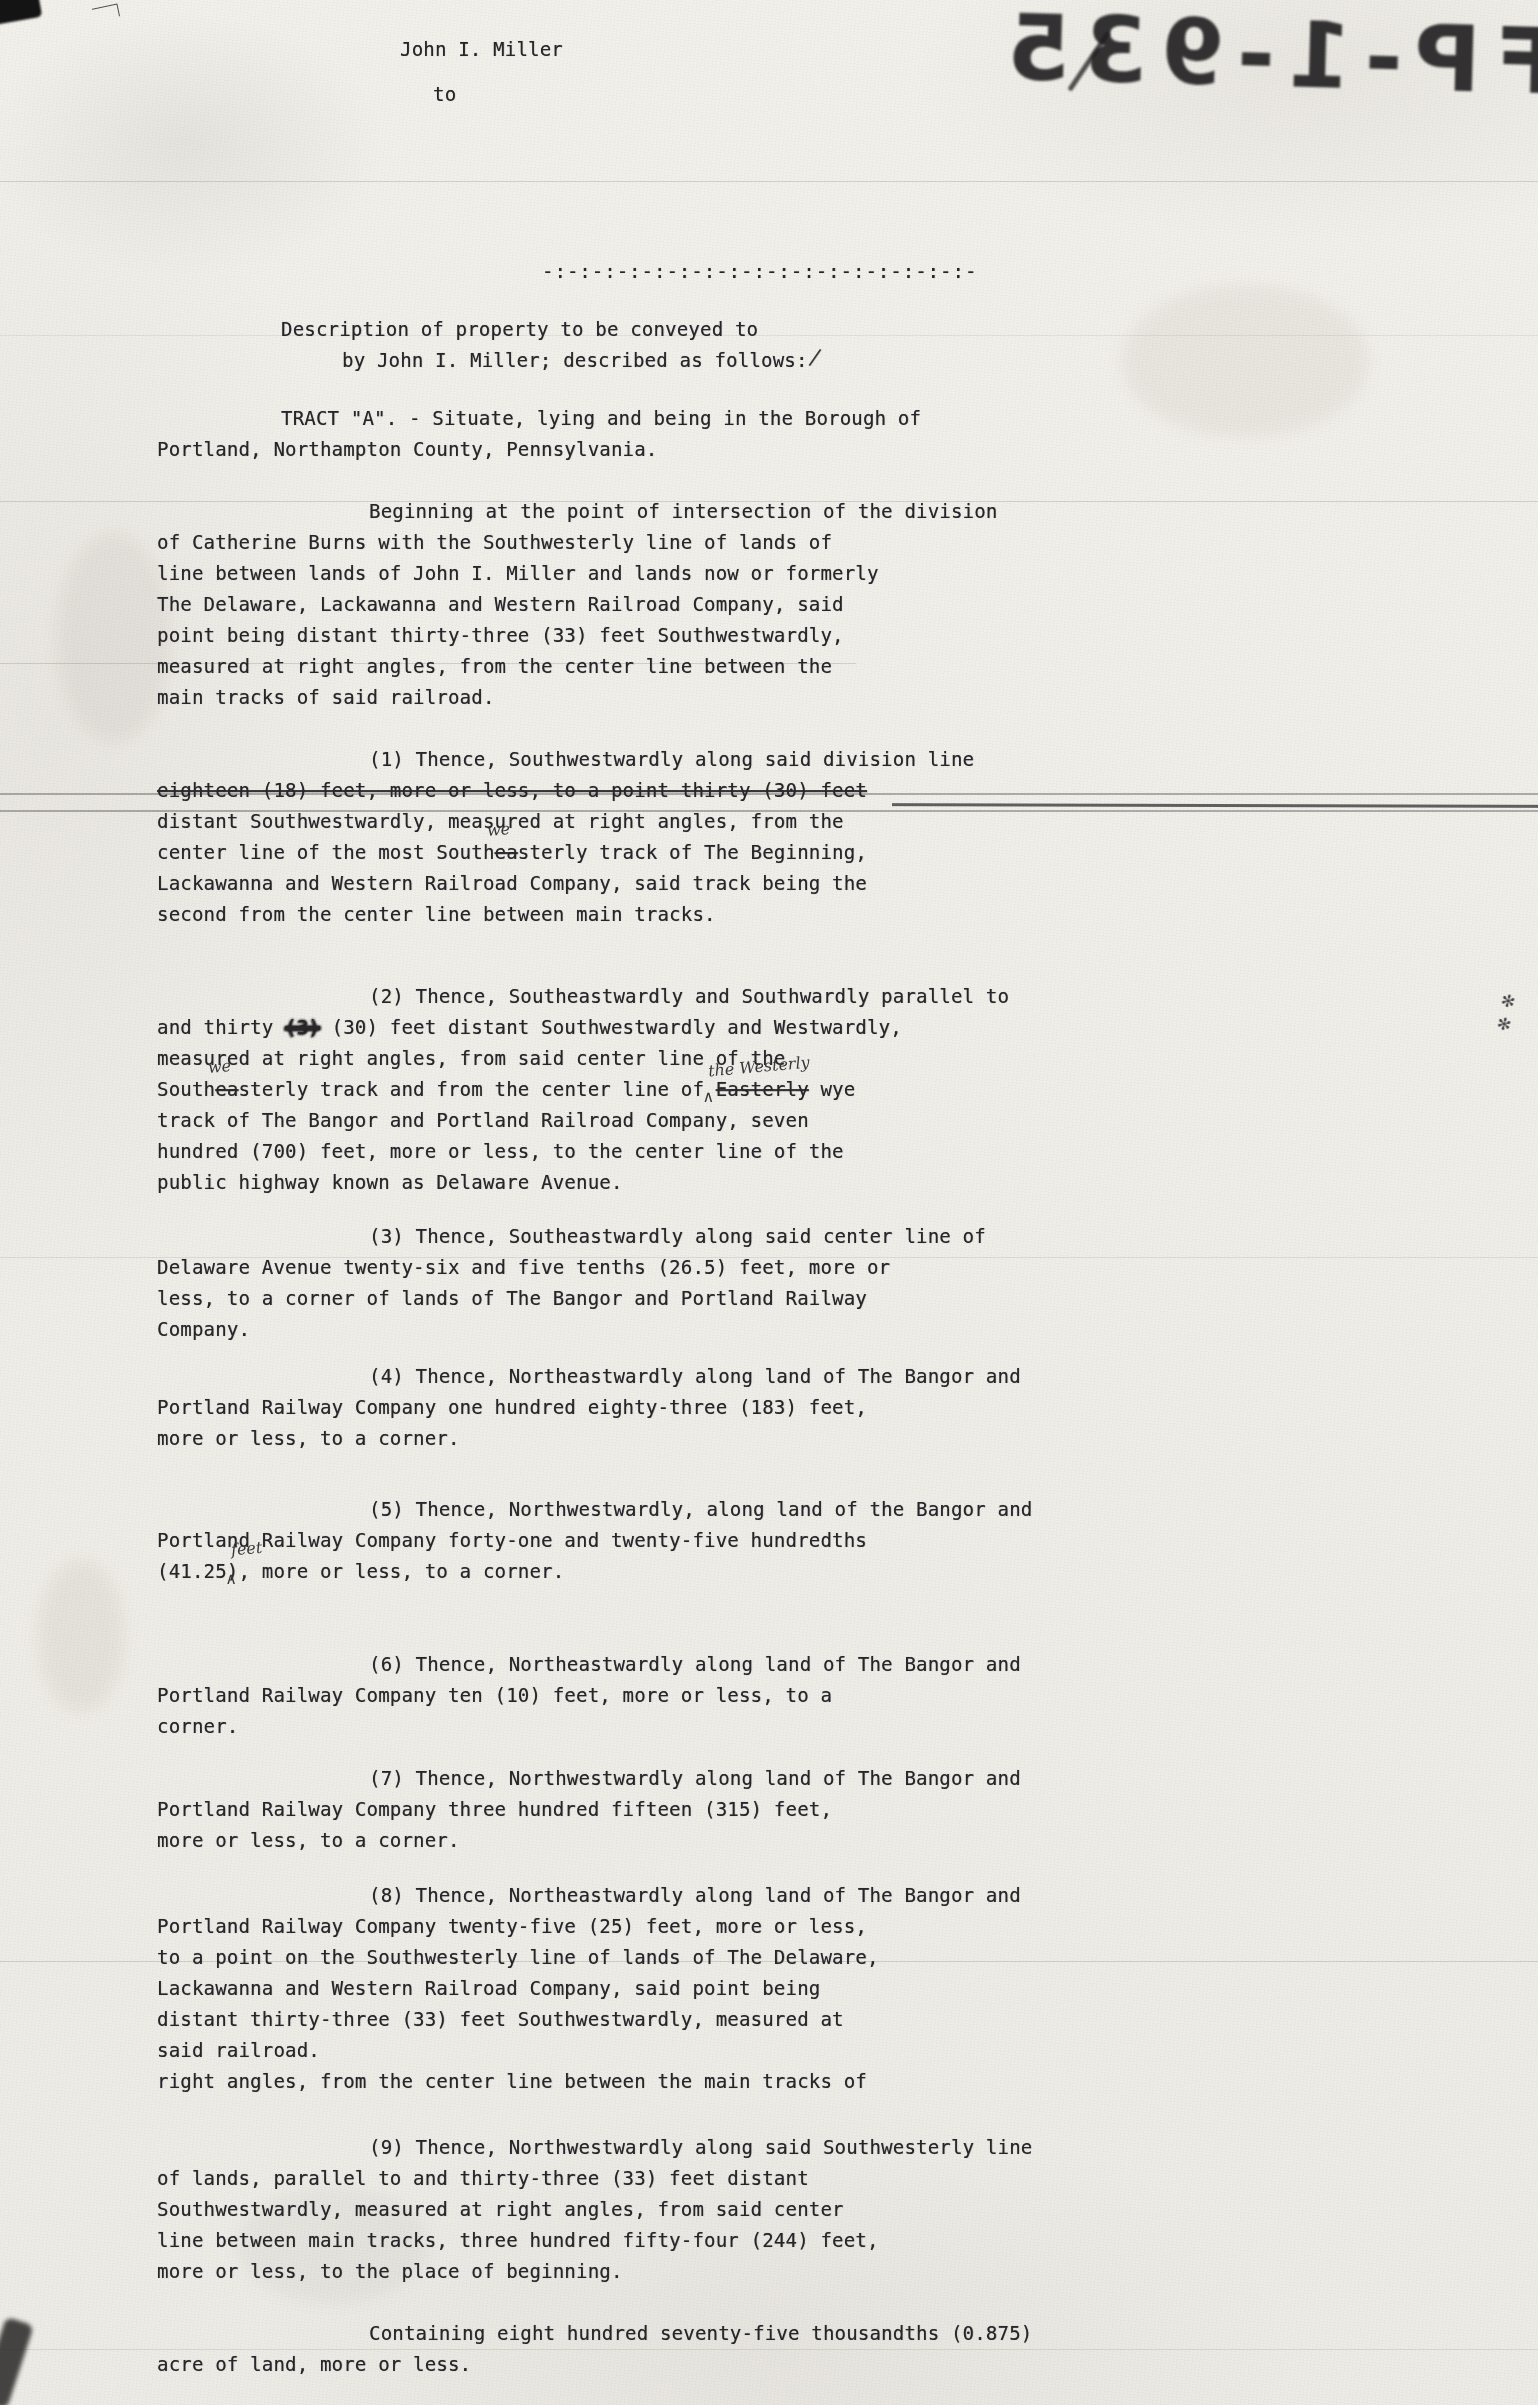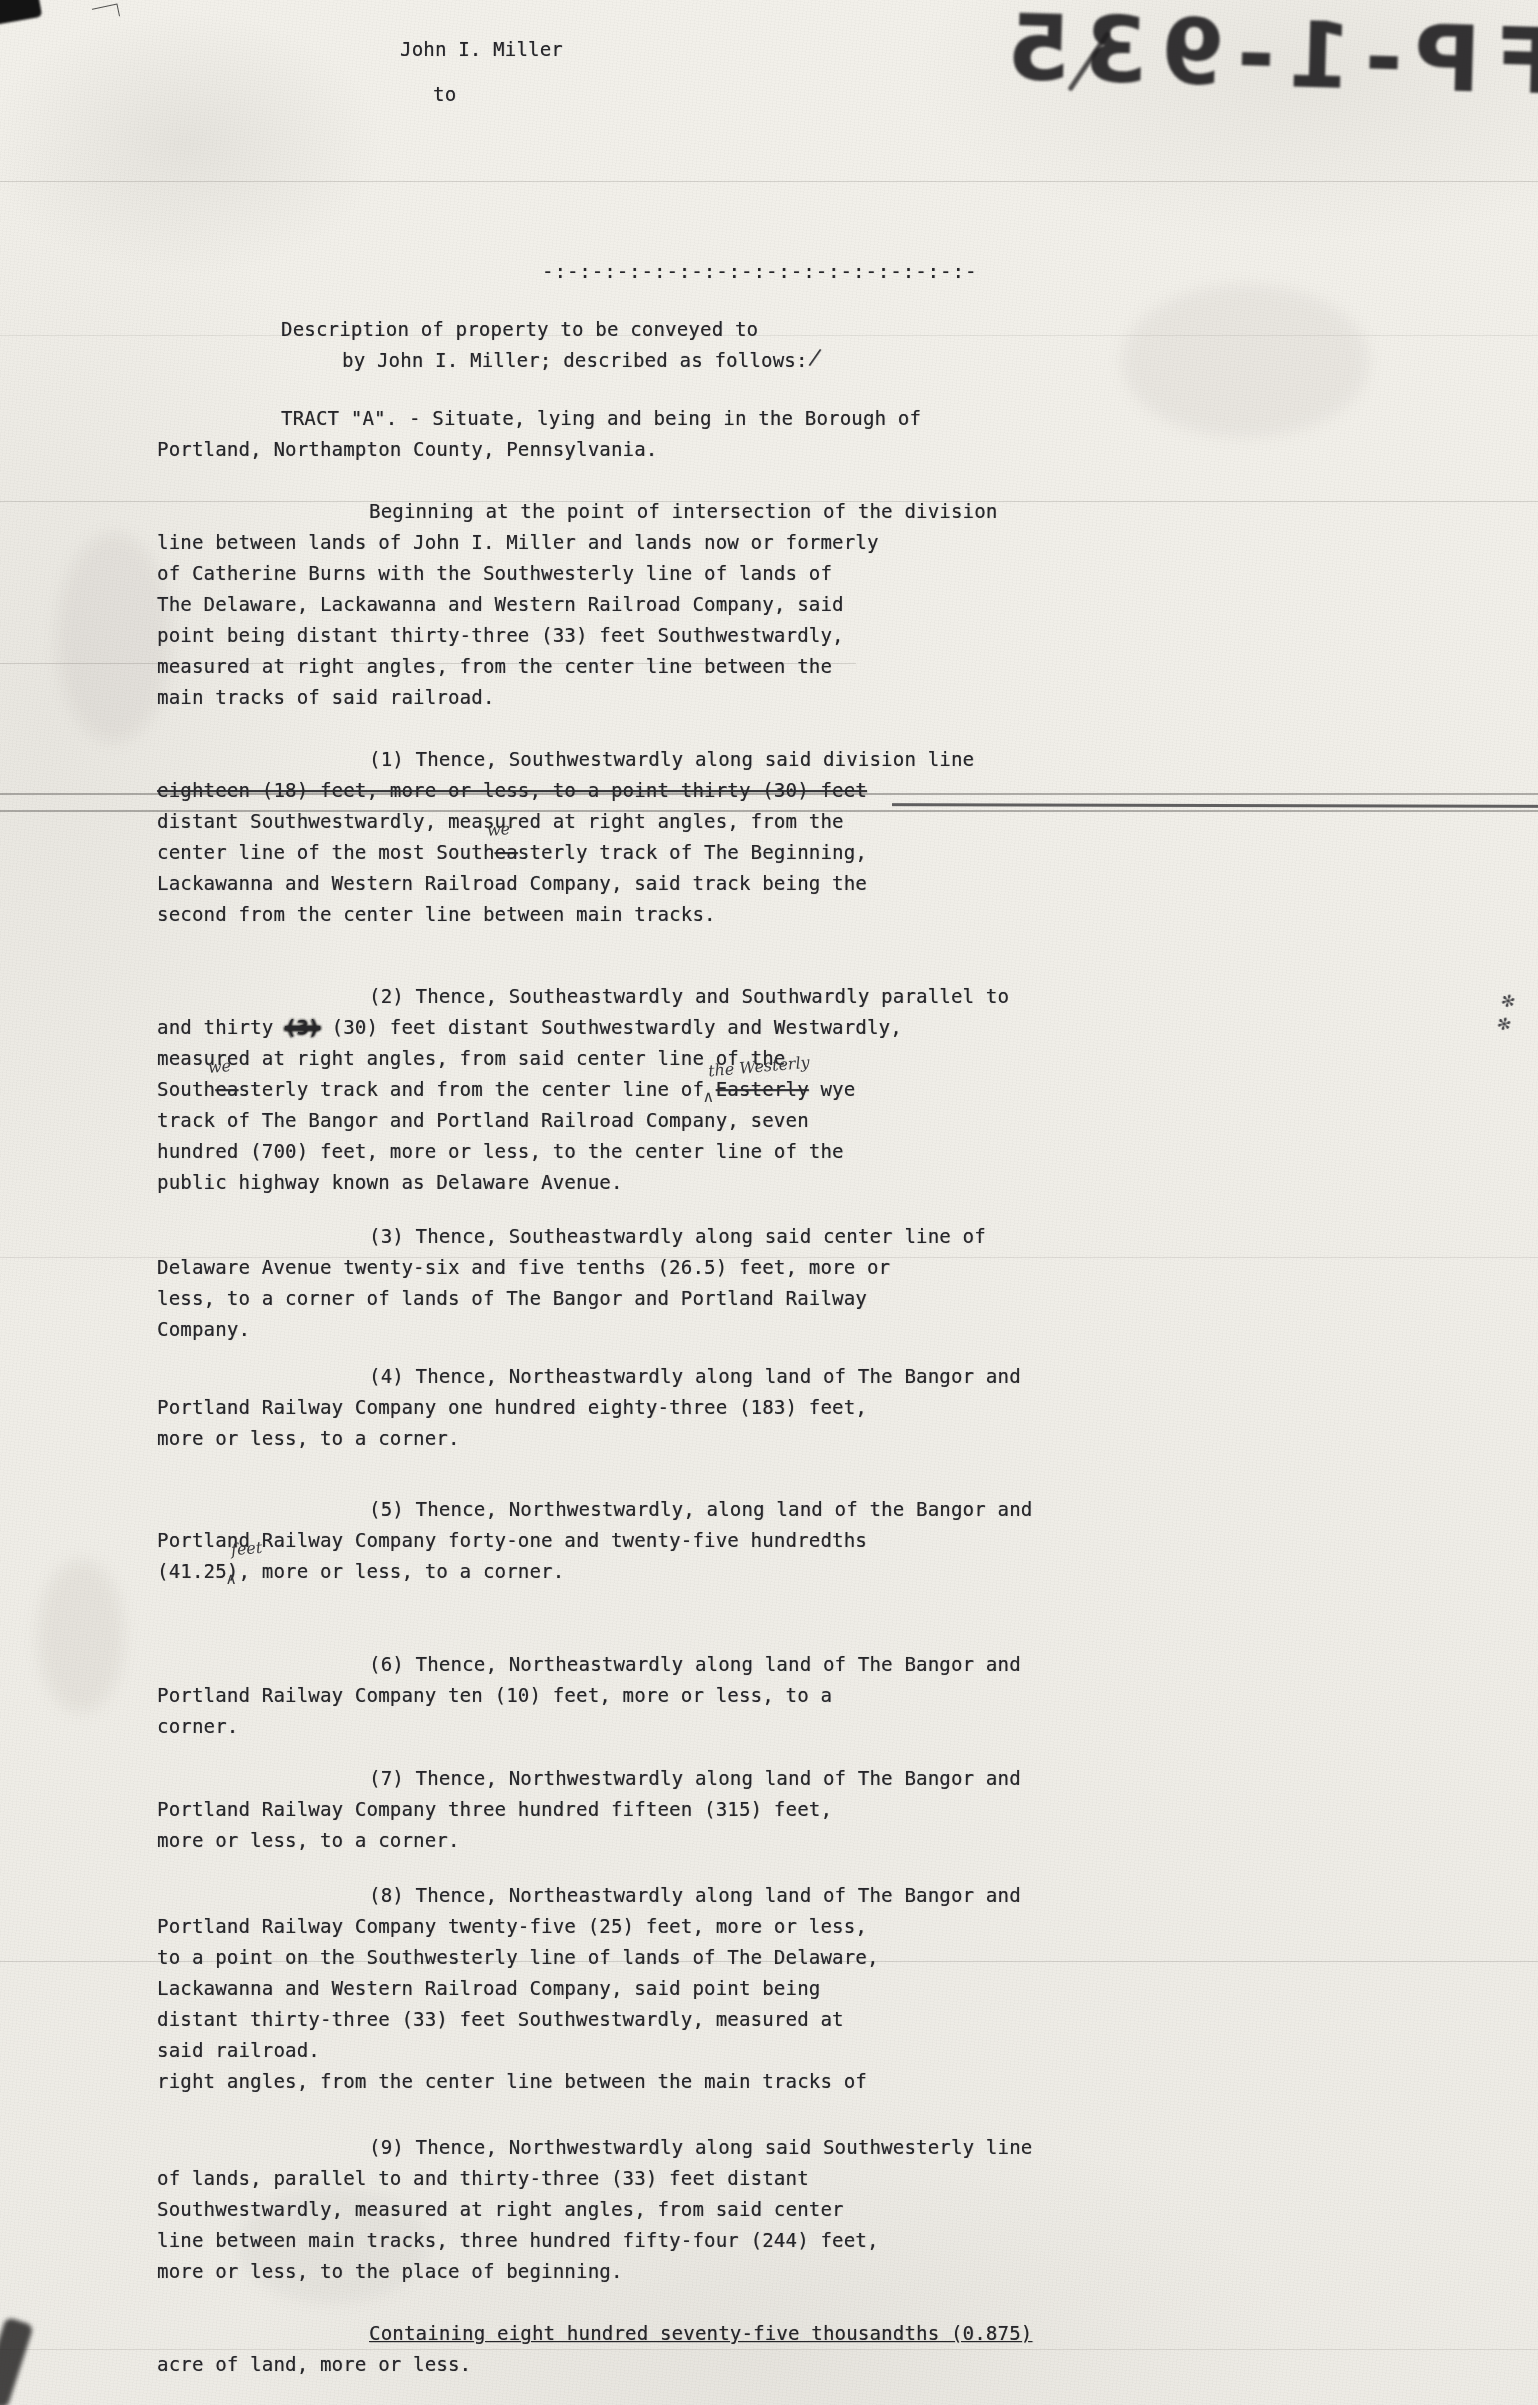--- a/index.html
+++ b/index.html
@@ -134,22 +134,22 @@
     <div class="separator">-:-:-:-:-:-:-:-:-:-:-:-:-:-:-:-:-:-</div>
     <div class="heading1">Description of property to be conveyed to</div>
     <div class="heading2"><span>by John I. Miller; described as follows:</span><span class="hw-slash">/</span></div>
     <div id="paragraphs">
         <div class="para">
           <div class="line" style="padding-left: 124px;"><span class="seg"><span>TRACT "A". - Situate, lying and being in the Borough of</span></span></div>
           <div class="line"><span class="seg"><span>Portland, Northampton County, Pennsylvania.</span></span></div>
         </div>
         <div class="para">
           <div class="line" style="padding-left: 212px;"><span class="seg"><span>Beginning at the point of intersection of the division</span></span></div>
+          <div class="line"><span class="seg"><span>of Catherine Burns with the Southwesterly line of lands of</span></span></div>
           <div class="line"><span class="seg"><span>line between lands of John I. Miller and lands now or formerly</span></span></div>
-          <div class="line"><span class="seg"><span>of Catherine Burns with the Southwesterly line of lands of</span></span></div>
           <div class="line"><span class="seg"><span>The Delaware, Lackawanna and Western Railroad Company, said</span></span></div>
           <div class="line"><span class="seg"><span>point being distant thirty-three (33) feet Southwestwardly,</span></span></div>
           <div class="line"><span class="seg"><span>measured at right angles, from the center line between the</span></span></div>
           <div class="line"><span class="seg"><span>main tracks of said railroad.</span></span></div>
         </div>
         <div class="para">
           <div class="line" style="padding-left: 212px;"><span class="seg"><span>(1) Thence, Southwestwardly along said division line</span></span></div>
           <div class="line"><span class="seg strike"><span>eighteen (18) feet, more or less, to a point thirty (30) feet</span></span></div>
           <div class="line"><span class="seg"><span>distant Southwestwardly, measured at right angles, from the</span></span></div>
           <div class="line"><span class="seg"><span>center line of the most South</span></span><span class="seg strike"><span>ea</span><span class="hw-above">we</span></span><span class="seg"><span>sterly track of The Beginning,</span></span></div>
@@ -201,20 +201,20 @@
           <div class="line"><span class="seg"><span>right angles, from the center line between the main tracks of</span></span></div>
         </div>
         <div class="para">
           <div class="line" style="padding-left: 212px;"><span class="seg"><span>(9) Thence, Northwestwardly along said Southwesterly line</span></span></div>
           <div class="line"><span class="seg"><span>of lands, parallel to and thirty-three (33) feet distant</span></span></div>
           <div class="line"><span class="seg"><span>Southwestwardly, measured at right angles, from said center</span></span></div>
           <div class="line"><span class="seg"><span>line between main tracks, three hundred fifty-four (244) feet,</span></span></div>
           <div class="line"><span class="seg"><span>more or less, to the place of beginning.</span></span></div>
         </div>
         <div class="para">
-          <div class="line" style="padding-left: 212px; text-decoration: underline;"><span class="seg"><span>Containing eight hundred seventy-five thousandths (0.875)</span></span></div>
+          <div class="line" style="padding-left: 212px;"><span class="seg"><span>Containing eight hundred seventy-five thousandths (0.875)</span></span></div>
           <div class="line"><span class="seg"><span>acre of land, more or less.</span></span></div>
         </div>
       </div>
   </div>
 
 </div>
 
 
 </body></html>

